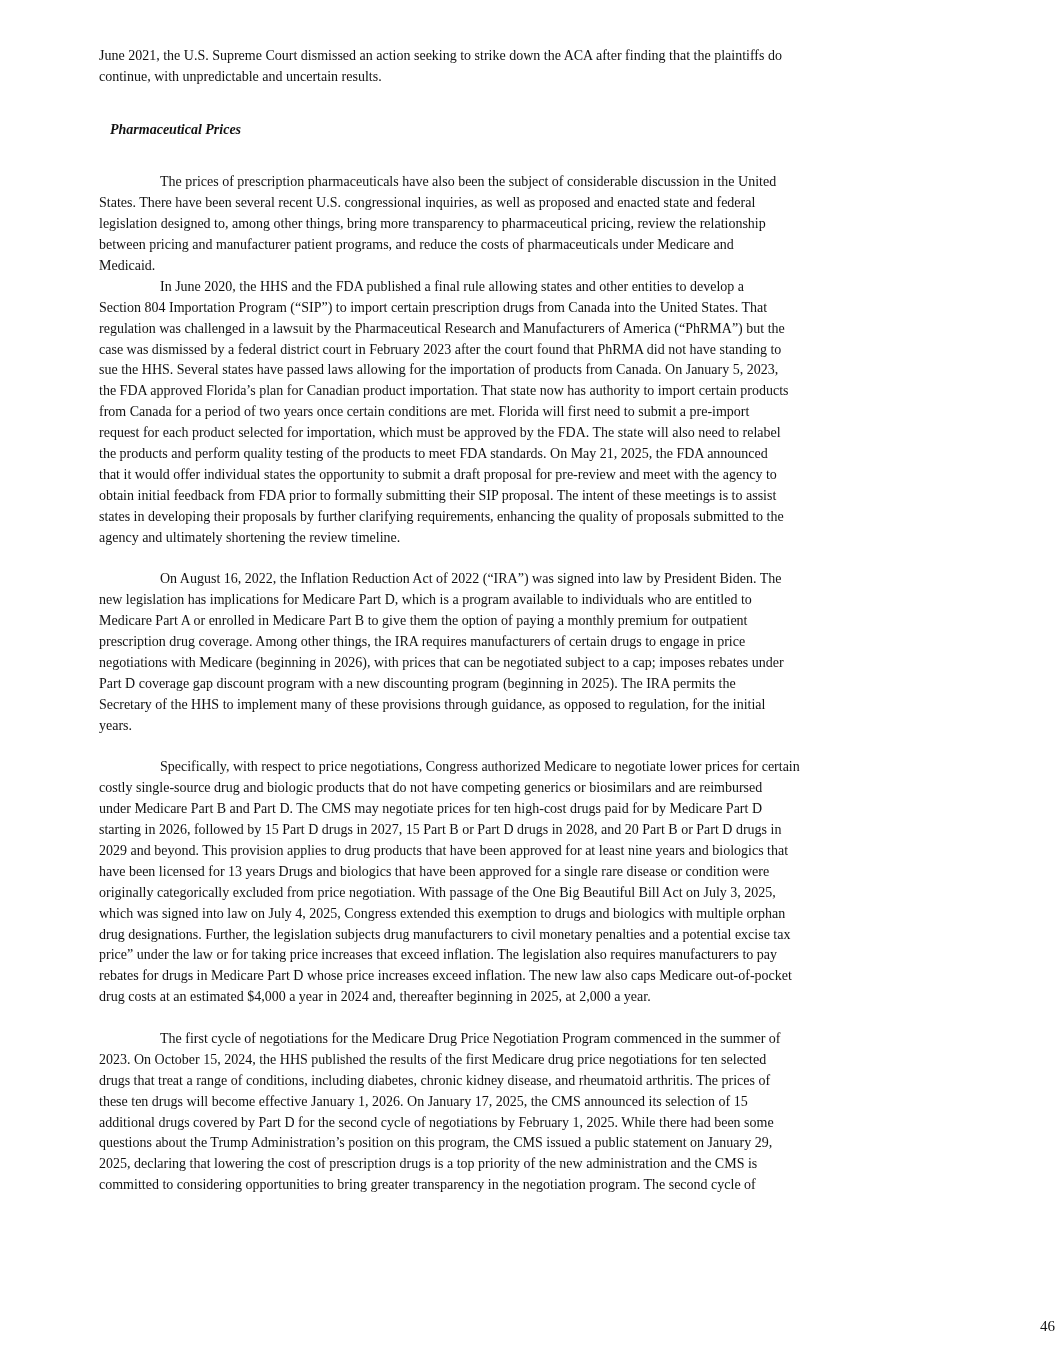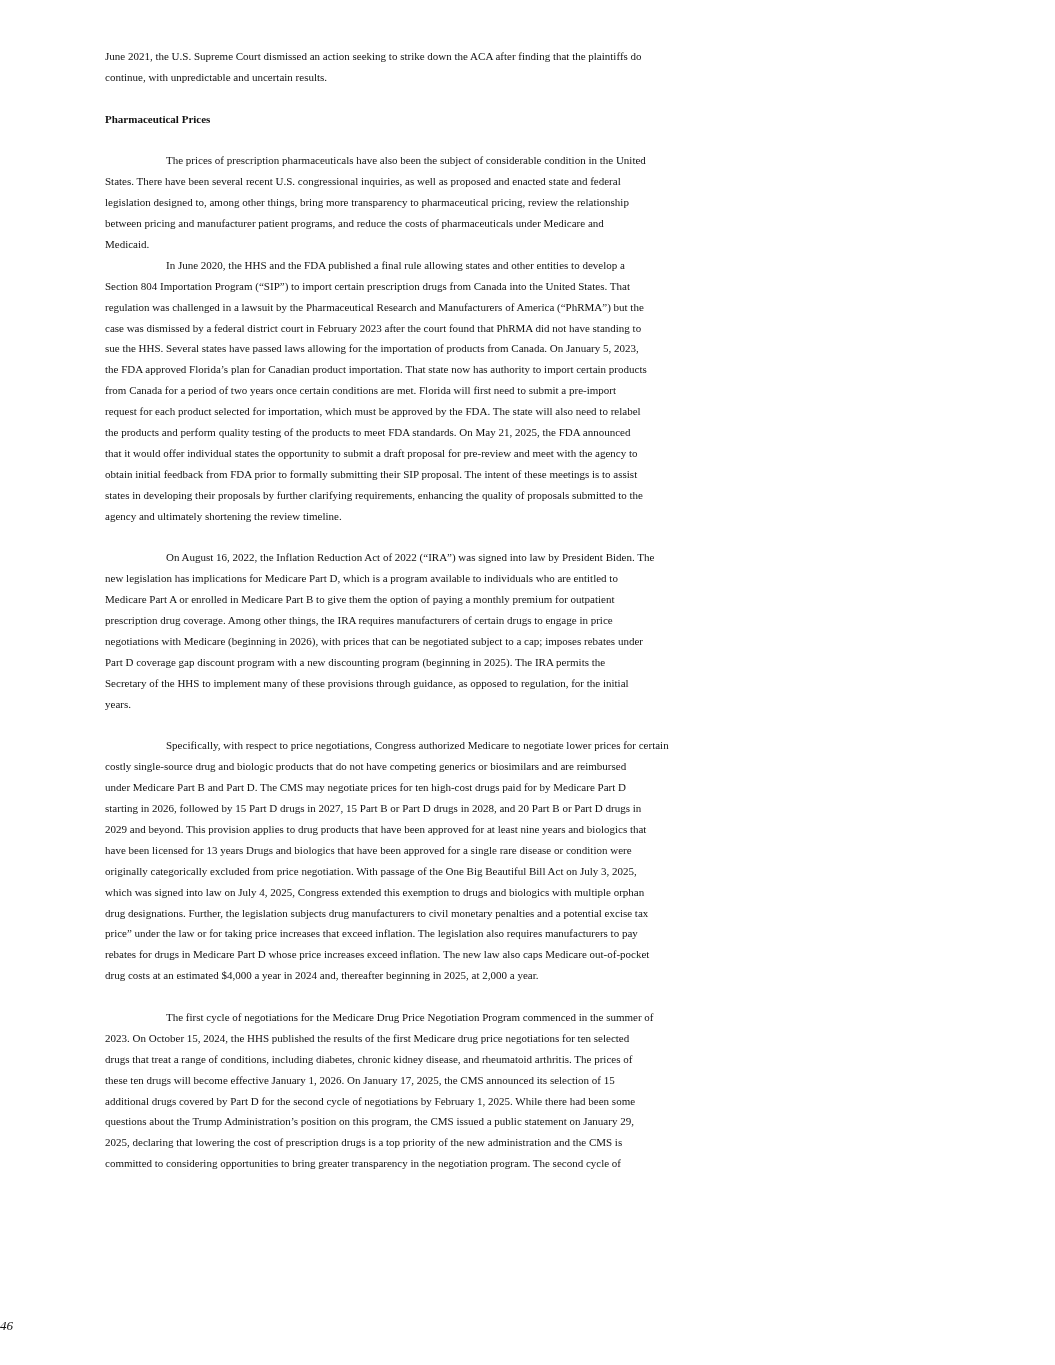--- a/index.html
+++ b/index.html
@@ -10,74 +10,74 @@
     body {
       width: 1055px;
       height: 1365px;
       position: relative;
       overflow: hidden;
       font-family: "Liberation Serif", "DejaVu Serif", serif;
       color: #111111;
     }
     .page {
       position: absolute;
-      left: 105px;
+      left: 99px;
       top: 46px;
       width: 860px;
-      font-size: 11px;
+      font-size: 14px;
       line-height: 20.9px;
     }
     .para {
       margin: 0;
       white-space: nowrap;
     }
     .line {
       display: block;
       height: 20.9px;
     }
     .indent {
       padding-left: 61px;
     }
     .gap {
       height: 20.9px;
     }
     .heading {
       font-weight: bold;
-      margin: 0;
+      font-style: italic;
+      margin: 11px;
       height: 20.9px;
     }
     .page-number {
       position: absolute;
       left: 0;
       width: 1055px;
       top: 1316px;
-      text-align: left;
-      font-size: 13px;
+      text-align: right;
+      font-size: 15px;
       line-height: 20px;
-      font-style: italic;
     }
   </style>
 </head>
 <body>
 
 <div class="page">
 
   <div class="para">
     <span class="line">June 2021, the U.S. Supreme Court dismissed an action seeking to strike down the ACA after finding that the plaintiffs do</span>
     <span class="line">continue, with unpredictable and uncertain results.</span>
   </div>
 
   <div class="gap"></div>
 
   <div class="heading">Pharmaceutical Prices</div>
 
   <div class="gap"></div>
 
   <div class="para">
-    <span class="line indent">The prices of prescription pharmaceuticals have also been the subject of considerable condition in the United</span>
+    <span class="line indent">The prices of prescription pharmaceuticals have also been the subject of considerable discussion in the United</span>
     <span class="line">States. There have been several recent U.S. congressional inquiries, as well as proposed and enacted state and federal</span>
     <span class="line">legislation designed to, among other things, bring more transparency to pharmaceutical pricing, review the relationship</span>
     <span class="line">between pricing and manufacturer patient programs, and reduce the costs of pharmaceuticals under Medicare and</span>
     <span class="line">Medicaid.</span>
   </div>
 
   <div class="para">
     <span class="line indent">In June 2020, the HHS and the FDA published a final rule allowing states and other entities to develop a</span>
     <span class="line">Section 804 Importation Program (“SIP”) to import certain prescription drugs from Canada into the United States. That</span>
     <span class="line">regulation was challenged in a lawsuit by the Pharmaceutical Research and Manufacturers of America (“PhRMA”) but the</span>

